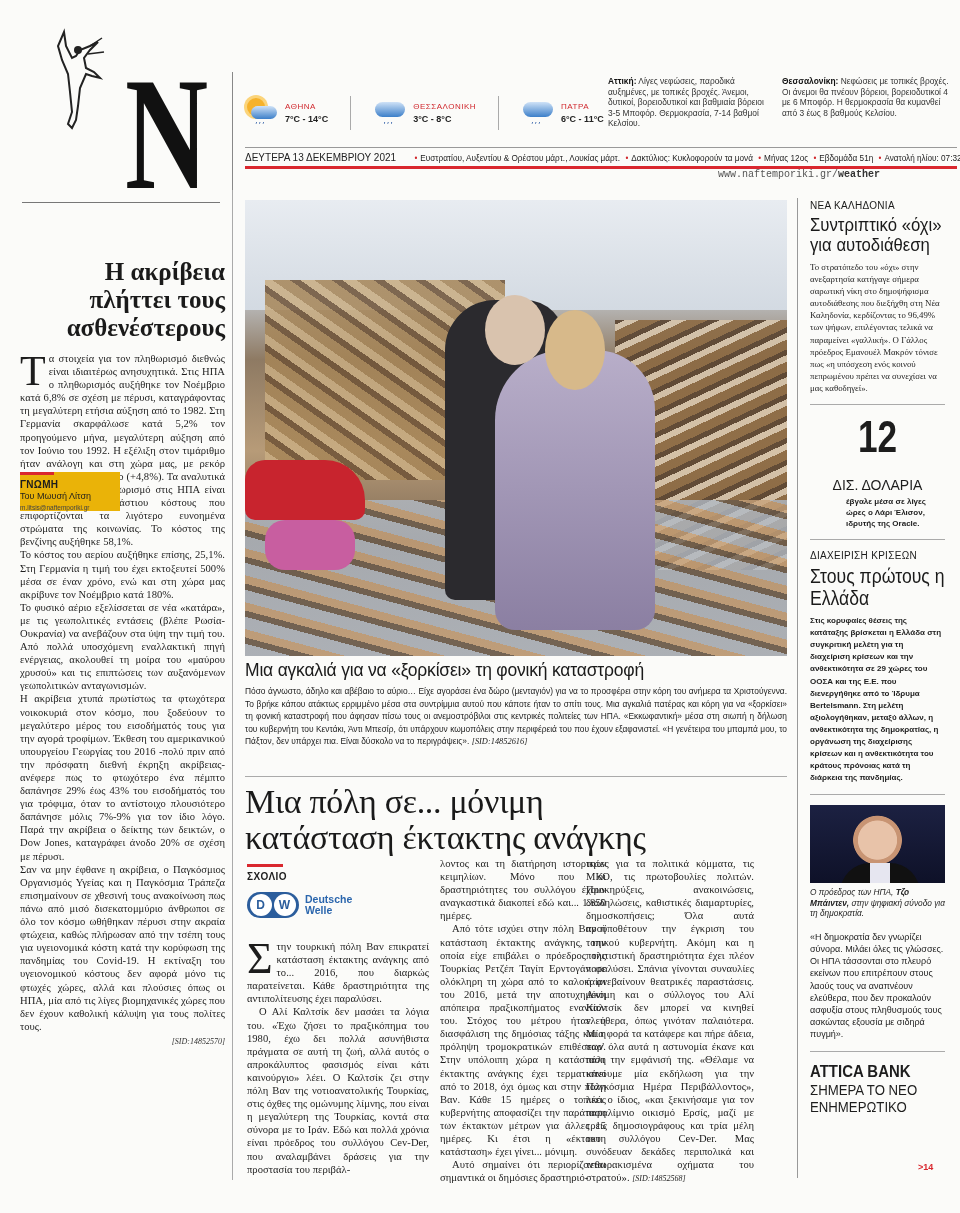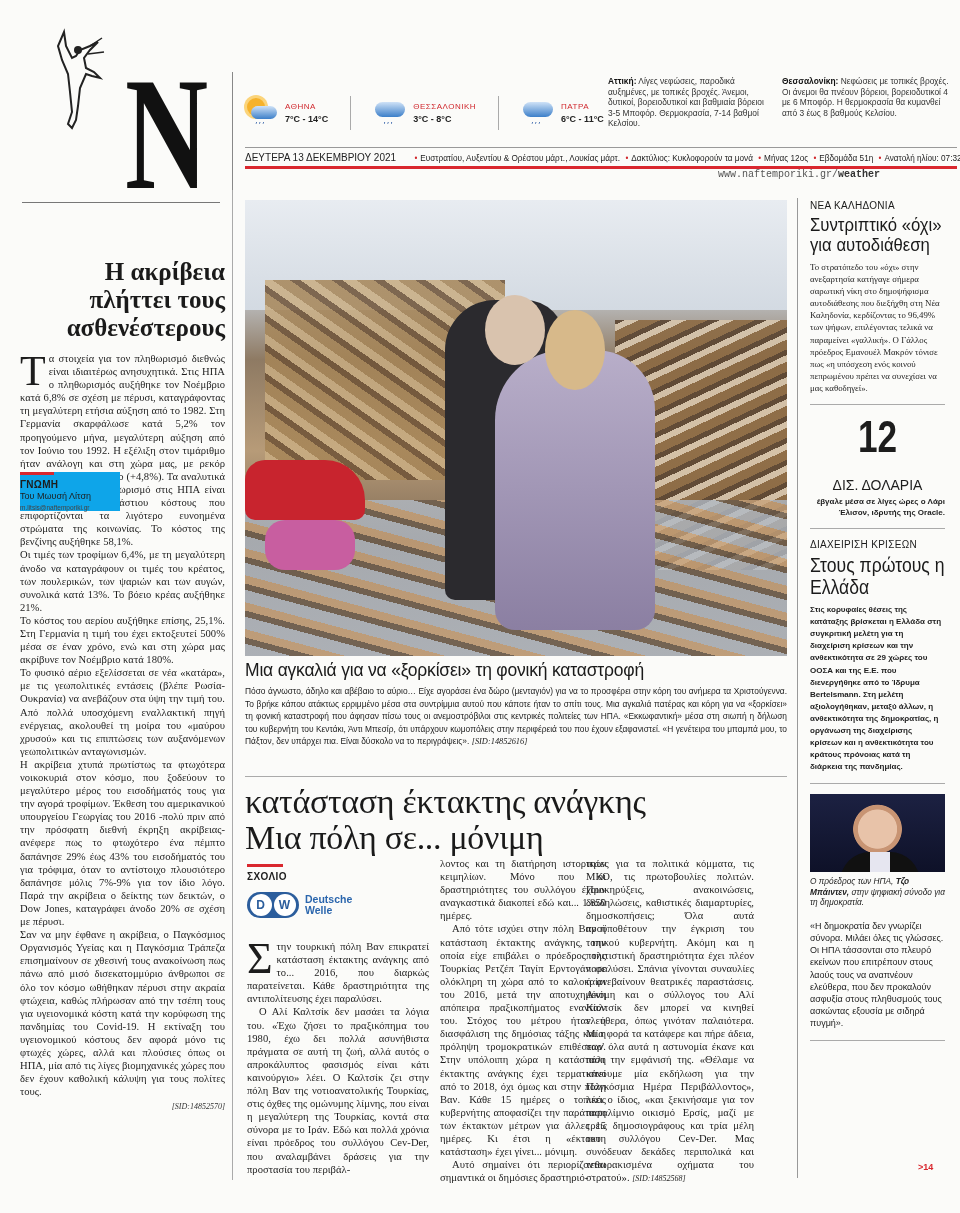--- a/index.html
+++ b/index.html
@@ -92,21 +92,21 @@
   
   .v-rule-right { left: 797px; top: 198px; width: 1px; height: 980px; background: #999; }
   .right-col { left: 810px; top: 200px; width: 135px; }
   .kicker { font-family: "Liberation Sans", sans-serif; font-size: 10px; letter-spacing: 0.3px; color: #1a1a1a; }
   .r-title { font-family: "Liberation Sans", sans-serif; font-size: 19px; line-height: 20px; color: #1a1a1a; margin: 4px 0 6px; transform: scaleX(0.88); transform-origin: left; width: 155px; }
   .r-text { font-family: "Liberation Serif", serif; font-size: 8.8px; line-height: 12.1px; color: #1d1d1d; }
   .r-text.sans { font-family: "Liberation Sans", sans-serif; font-weight: bold; font-size: 8px; line-height: 12.1px; }
   .r-rule { height: 1px; background: #aaa; margin: 10px 0; }
   .big-num { font-family: "Liberation Sans", sans-serif; font-weight: bold; font-size: 44px; line-height: 44px; text-align: center; transform: scaleX(0.8); }
   .big-unit { font-family: "Liberation Sans", sans-serif; font-size: 14px; text-align: center; margin-top: 18px; }
-  .big-sub { font-family: "Liberation Sans", sans-serif; font-weight: bold; font-size: 8px; line-height: 11px; text-align: right; margin-top: 3px; }
+  .big-sub { font-family: "Liberation Sans", sans-serif; font-weight: bold; font-size: 8px; line-height: 11px; text-align: left; margin-top: 3px; margin-left: 36px; }
   .biden { width: 135px; height: 78px; background: radial-gradient(circle at 50% 45%, #e8c3a9 0 24%, #c89473 25% 30%, transparent 31%), linear-gradient(#1c2142, #0e1128); margin-top: 4px; position: relative; overflow: hidden; }
   .biden .suit { position: absolute; left: 30px; bottom: -10px; width: 80px; height: 30px; background: #111; border-radius: 30px 30px 0 0; }
   .biden .shirt { position: absolute; left: 60px; bottom: 0; width: 20px; height: 20px; background: #e6e6f0; }
   .photo-caption { font-family: "Liberation Sans", sans-serif; font-style: italic; font-size: 8.3px; line-height: 10.5px; margin-top: 4px; color: #222; }
   .quote { font-family: "Liberation Sans", sans-serif; font-size: 9px; line-height: 12.2px; margin-top: 12px; color: #222; }
   .promo-brand { font-family: "Liberation Sans", sans-serif; font-weight: bold; font-size: 17px; line-height: 19px; transform: scaleX(0.88); transform-origin: left; }
   .promo-line { font-family: "Liberation Sans", sans-serif; font-size: 15px; line-height: 17px; transform: scaleX(0.88); transform-origin: left; width: 160px; }
   .promo-page { position: absolute; left: 918px; top: 1162px; font-family: "Liberation Sans", sans-serif; font-weight: bold; font-size: 9px; color: #d9272e; }
 </style>
 </head>
@@ -179,29 +179,28 @@
   <span class="bullet">•</span><span>Ανατολή ηλίου: 07:32 Δύση: 17:06</span>
 </div>
 <div class="abs red-bar"></div>
 
 <div class="abs v-rule-left"></div>
 <div class="abs left-col">
   <h1 class="left-title">Η ακρίβεια πλήττει τους ασθενέστερους</h1>
   <div class="body-text">
     <p><span class="dropcap">Τ</span><span>α στοιχεία για τον πληθωρισμό διεθνώς είναι ιδιαιτέρως ανησυχητικά. Στις ΗΠΑ ο πληθωρισμός αυξήθηκε τον Νοέμβριο κατά 6,8% σε σχέση με πέρυσι, καταγράφοντας τη μεγαλύτερη ετήσια αύξηση από το 1982. Στη Γερμανία σκαρφάλωσε κατά 5,2% τον προηγούμενο μήνα, μεγαλύτερη αύξηση από τον Ιούνιο του 1992. Η εξέλιξη στον τιμάριθμο ήταν ανάλογη και στη χώρα μας, με ρεκόρ δεκαετίας τον Νοέμβριο (+4,8%). Τα αναλυτικά στοιχεία για τον πληθωρισμό στις ΗΠΑ είναι ενδεικτικά του τεράστιου κόστους που επιφορτίζονται τα λιγότερο ευνοημένα στρώματα της κοινωνίας. Το κόστος της βενζίνης αυξήθηκε 58,1%.</span></p>
 
-    <p>Οι τιμές των τροφίμων 6,4%, με τη μεγαλύτερη άνοδο να καταγράφουν οι τιμές του κρέατος, των πουλερικών, των ψαριών και των αυγών, συνολικά κατά 13%. Το βόειο κρέας αυξήθηκε 21%.</p>
     <p>Το κόστος του αερίου αυξήθηκε επίσης, 25,1%. Στη Γερμανία η τιμή του έχει εκτοξευτεί 500% μέσα σε έναν χρόνο, ενώ και στη χώρα μας ακρίβυνε τον Νοέμβριο κατά 180%.</p>
     <p>Το φυσικό αέριο εξελίσσεται σε νέα «κατάρα», με τις γεωπολιτικές εντάσεις (βλέπε Ρωσία-Ουκρανία) να ανεβάζουν στα ύψη την τιμή του. Από πολλά υποσχόμενη εναλλακτική πηγή ενέργειας, ακολουθεί τη μοίρα του «μαύρου χρυσού» και τις επιπτώσεις των αυξανόμενων γεωπολιτικών ανταγωνισμών.</p>
     <p>Η ακρίβεια χτυπά πρωτίστως τα φτωχότερα νοικοκυριά στον κόσμο, που ξοδεύουν το μεγαλύτερο μέρος του εισοδήματός τους για την αγορά τροφίμων. Έκθεση του αμερικανικού υπουργείου Γεωργίας του 2016 -πολύ πριν από την πρόσφατη διεθνή έκρηξη ακρίβειας- ανέφερε πως το φτωχότερο ένα πέμπτο δαπάνησε 29% έως 43% του εισοδήματός του για τρόφιμα, όταν το αντίστοιχο πλουσιότερο δαπάνησε μόλις 7%-9% για τον ίδιο λόγο. Παρά την ακρίβεια ο δείκτης των δεικτών, ο Dow Jones, καταγράφει άνοδο 20% σε σχέση με πέρυσι.</p>
     <p>Σαν να μην έφθανε η ακρίβεια, ο Παγκόσμιος Οργανισμός Υγείας και η Παγκόσμια Τράπεζα επισημαίνουν σε χθεσινή τους ανακοίνωση πως πάνω από μισό δισεκατομμύριο άνθρωποι σε όλο τον κόσμο ωθήθηκαν πέρυσι στην ακραία φτώχεια, καθώς πλήρωσαν από την τσέπη τους για υγειονομικά κόστη κατά την κορύφωση της πανδημίας του Covid-19. Η εκτίναξη του υγειονομικού κόστους δεν αφορά μόνο τις φτωχές χώρες, αλλά και πλούσιες όπως οι ΗΠΑ, μία από τις λίγες βιομηχανικές χώρες που δεν έχουν καθολική κάλυψη για τους πολίτες τους.</p>
     <div class="sid">[SID:14852570]</div>
   </div>
 </div>
-<div class="abs" style="left:20px; top:472px; width:100px; background:#0ea5e9;">
+<div class="abs" style="left:20px; top:472px; width:100px; background:#eab308;">
   <div class="op-red"></div>
   <div class="op-label">ΓΝΩΜΗ</div>
   <div class="op-author">Του Μωυσή Λίτση</div>
   <div class="op-email">m.litsis@naftemporiki.gr</div>
 </div>
 
 <div class="abs photo">
   <div class="sky"></div>
   <div class="debris1"></div>
   <div class="debris2"></div>
@@ -214,22 +213,22 @@
   <div class="woman-hair"></div>
 </div>
 <div class="abs caption-title">Μια αγκαλιά για να «ξορκίσει» τη φονική καταστροφή</div>
 <div class="abs caption-text">
   <span>Πόσο άγνωστο, άδηλο και αβέβαιο το αύριο… Είχε αγοράσει ένα δώρο (μενταγιόν) για να το προσφέρει στην κόρη του ανήμερα τα Χριστούγεννα. Το βρήκε κάπου ατάκτως ερριμμένο μέσα στα συντρίμμια αυτού που κάποτε ήταν το σπίτι τους. Μια αγκαλιά πατέρας και κόρη για να «ξορκίσει» τη φονική καταστροφή που άφησαν πίσω τους οι ανεμοστρόβιλοι στις κεντρικές πολιτείες των ΗΠΑ. «Εκκωφαντική» μέσα στη σιωπή η δήλωση του κυβερνήτη του Κεντάκι, Άντι Μπεσίρ, ότι υπάρχουν κωμοπόλεις στην περιφέρειά του που έχουν εξαφανιστεί. «Η γενέτειρα του μπαμπά μου, το Πάξτον, δεν υπάρχει πια. Είναι δύσκολο να το περιγράψεις».</span>
   <i>[SID:14852616]</i>
 </div>
 
 <div class="abs mid-rule"></div>
 <div class="abs main-title">
+  <div>Μια πόλη σε... μόνιμη</div>
   <div>κατάσταση έκτακτης ανάγκης</div>
-  <div>Μια πόλη σε... μόνιμη</div>
 </div>
 
 <div class="abs comment-box">
   <div class="cm-red"></div>
   <div class="cm-label">ΣΧΟΛΙΟ</div>
   <div class="dw">
     <div class="dw-logo">
         <span>D</span>
         <span>W</span>
       </div>
@@ -279,14 +278,19 @@
         <div class="shirt"></div>
       </div>
     <div class="photo-caption">
       <span>Ο πρόεδρος των ΗΠΑ,</span>
       <b>Τζο Μπάιντεν,</b>
       <span>στην ψηφιακή σύνοδο για τη δημοκρατία.</span>
     </div>
     <div class="quote">«Η δημοκρατία δεν γνωρίζει σύνορα. Μιλάει όλες τις γλώσσες. Οι ΗΠΑ τάσσονται στο πλευρό εκείνων που επιτρέπουν στους λαούς τους να αναπνέουν ελεύθερα, που δεν προκαλούν ασφυξία στους πληθυσμούς τους ασκώντας εξουσία με σιδηρά πυγμή».</div>
   </div>
   <div class="r-rule"></div>
+  <div>
+    <div class="promo-brand">ATTICA BANK</div>
+    <div class="promo-line">ΣΗΜΕΡΑ ΤΟ ΝΕΟ</div>
+    <div class="promo-line">ΕΝΗΜΕΡΩΤΙΚΟ</div>
+  </div>
 </div>
 <div class="promo-page">&gt;14</div>
 
 </body></html>

